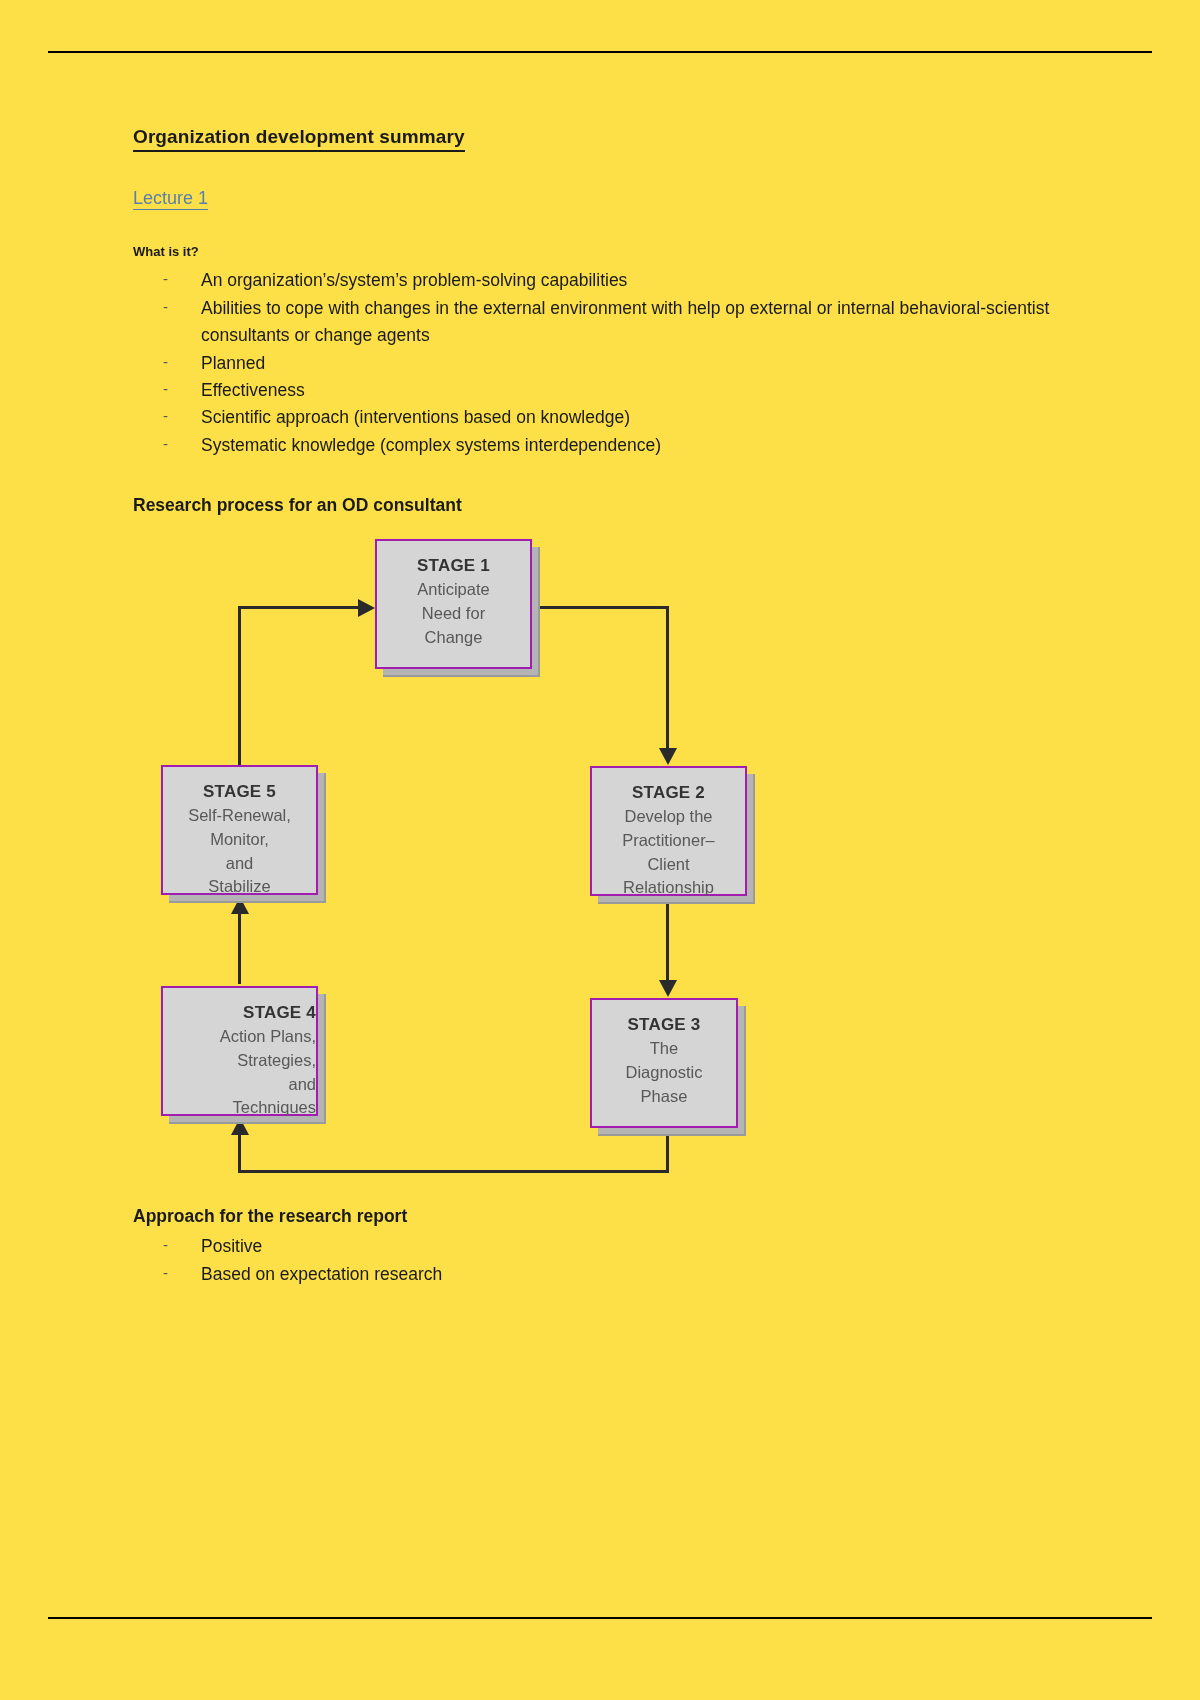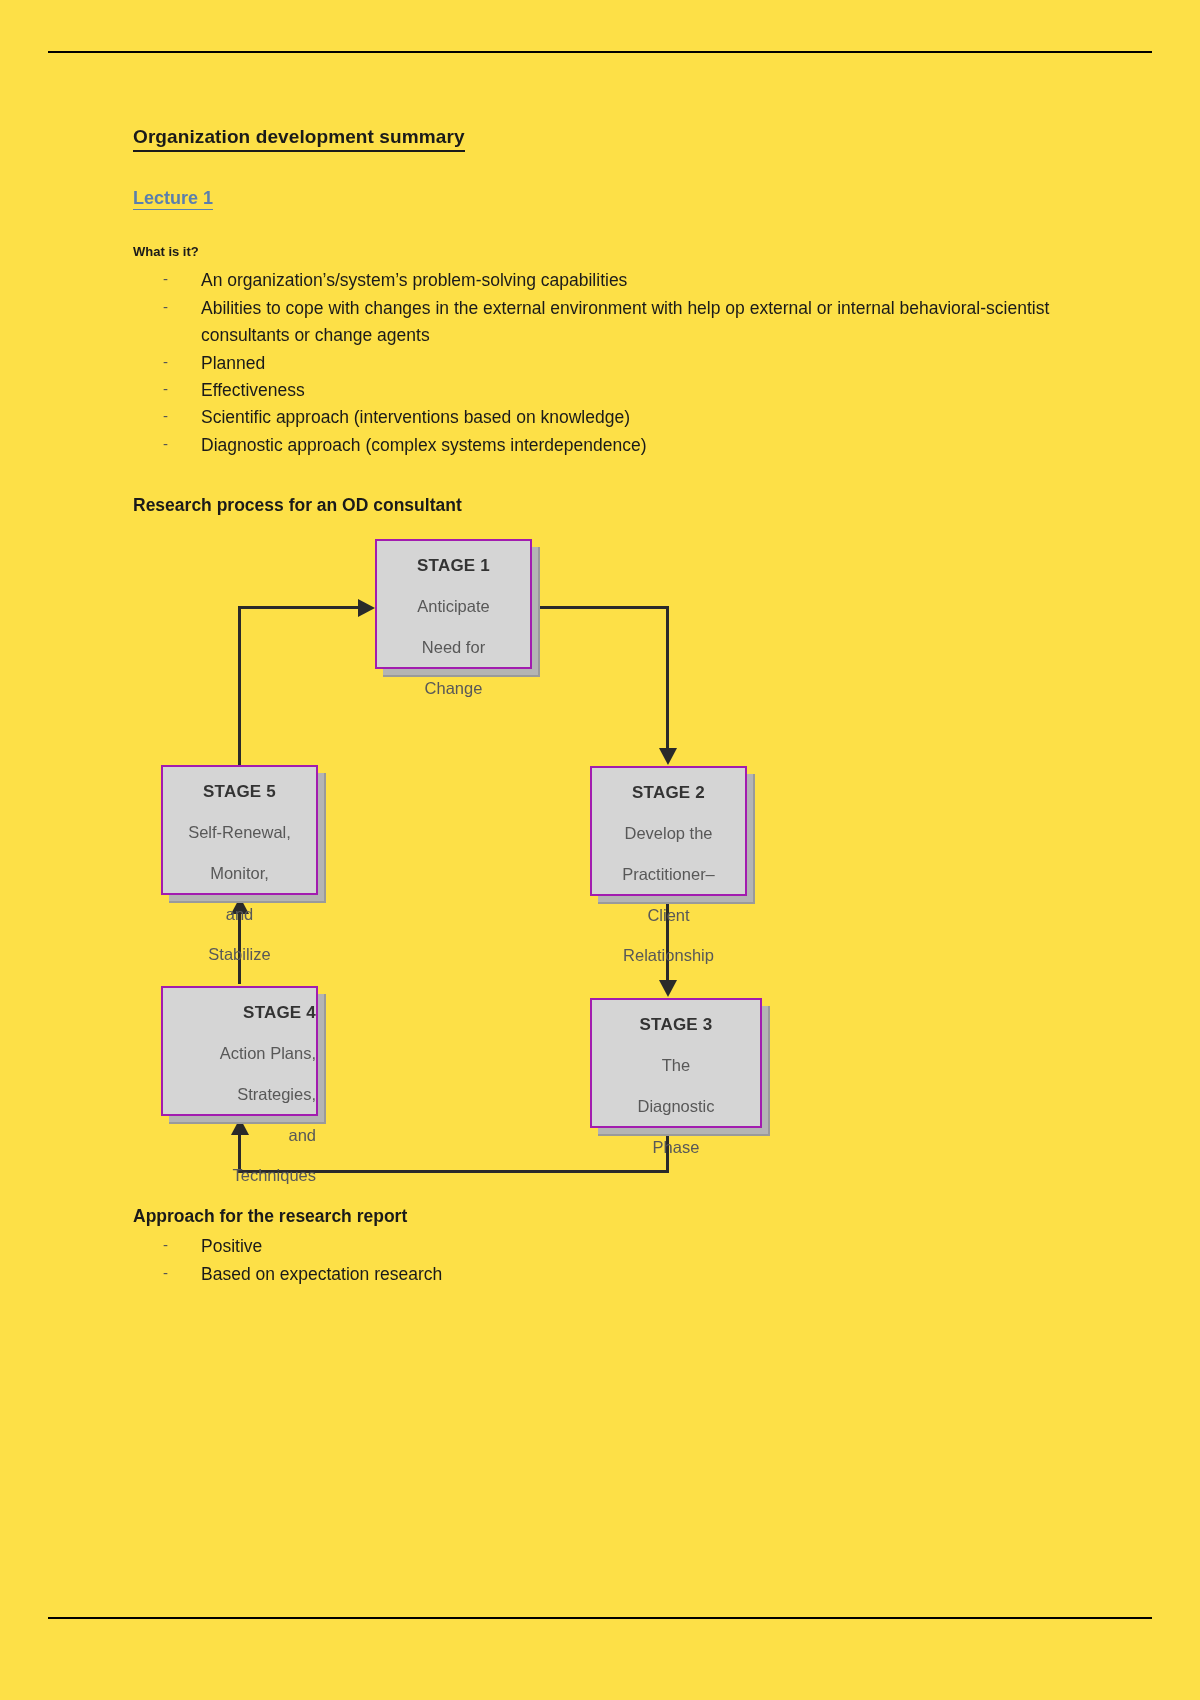--- a/index.html
+++ b/index.html
@@ -55,21 +55,21 @@
     display: inline-block;
     border-bottom: 2px solid #1a1a1a;
     padding-bottom: 1px;
     line-height: 1.25;
   }
 
   .lecture-link {
     display: inline-block;
     margin-top: 35px;
     font-size: 18px;
-    font-weight: bold;
+    font-weight: normal;
     color: #5b7fad;
     border-bottom: 1.5px solid #5b7fad;
     text-decoration: none;
     line-height: 1.25;
     cursor: pointer;
   }
 
   h2.section-head {
     font-size: 13px;
     font-weight: bold;
@@ -133,27 +133,26 @@
     letter-spacing: 0.2px;
     line-height: 1.35;
   }
   .stage-box .stage-line {
     font-family: "Liberation Sans", sans-serif;
     font-size: 16.5px;
     color: #585858;
     line-height: 1.43;
     text-align: center;
     white-space: nowrap;
-    margin-top: 17px;
   }
 
   
   #box-stage1 { left: 222px; top: 13px;  width: 157px; height: 130px; }
   #box-stage2 { left: 437px; top: 240px; width: 157px; height: 130px; }
-  #box-stage3 { left: 437px; top: 472px; width: 172px; height: 130px; }
+  #box-stage3 { left: 437px; top: 472px; width: 148px; height: 130px; }
   #box-stage4 { left: 8px;   top: 460px; width: 157px; height: 130px; align-items: flex-end; }
   #box-stage5 { left: 8px;   top: 239px; width: 157px; height: 130px; }
 
   
   .line {
     position: absolute;
     background: #2a2a2a;
     z-index: 1;
   }
   .line.h { height: 3px; }
@@ -223,21 +222,21 @@
       <li>
         <span class="dash">-</span>
         <span>Effectiveness</span>
       </li>
       <li>
         <span class="dash">-</span>
         <span>Scientific approach (interventions based on knowledge)</span>
       </li>
       <li>
         <span class="dash">-</span>
-        <span>Diagnostic approach (complex systems interdependence)</span>
+        <span>Systematic knowledge (complex systems interdependence)</span>
       </li>
     </ul>
 
     <h2 class="diagram-head">Research process for an OD consultant</h2>
 
     <div class="diagram">
 
       <div class="line v" style="left:85px; top:80px; height:160px;"></div>
       <div class="line h" style="left:85px; top:80px; width:120px;"></div>
       <div class="arrow right" style="left:205px; top:72.5px;"></div>

